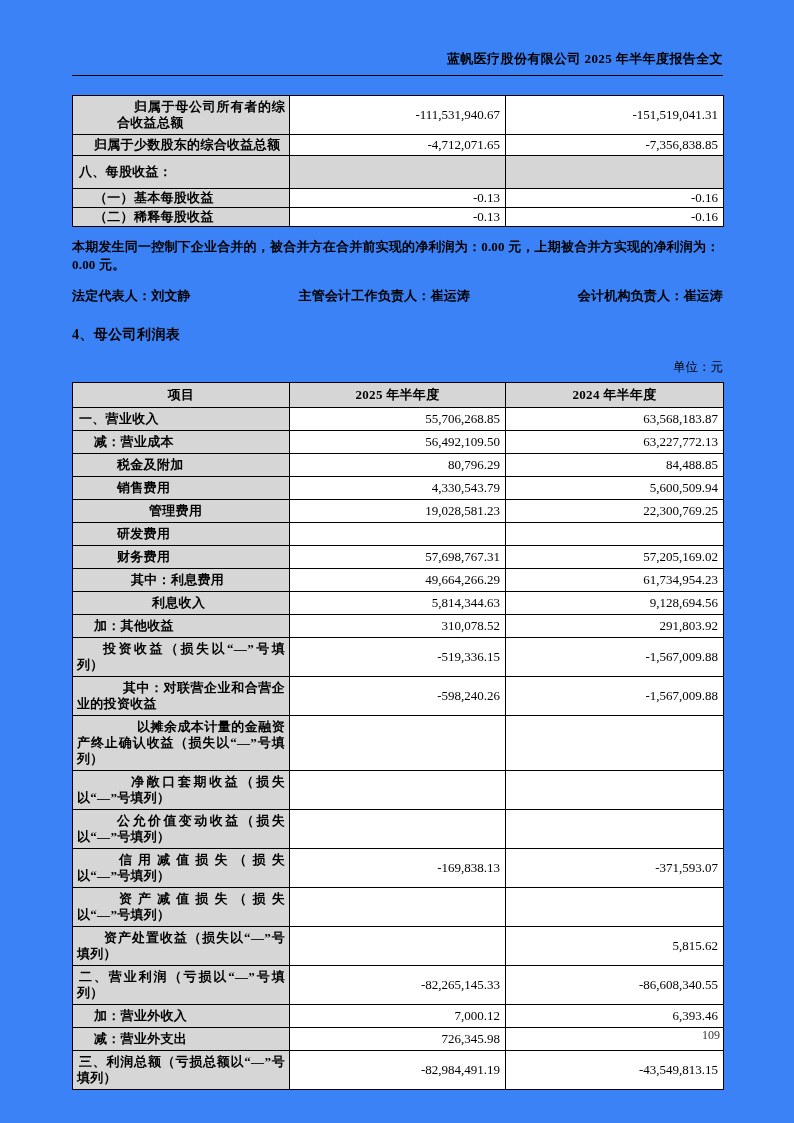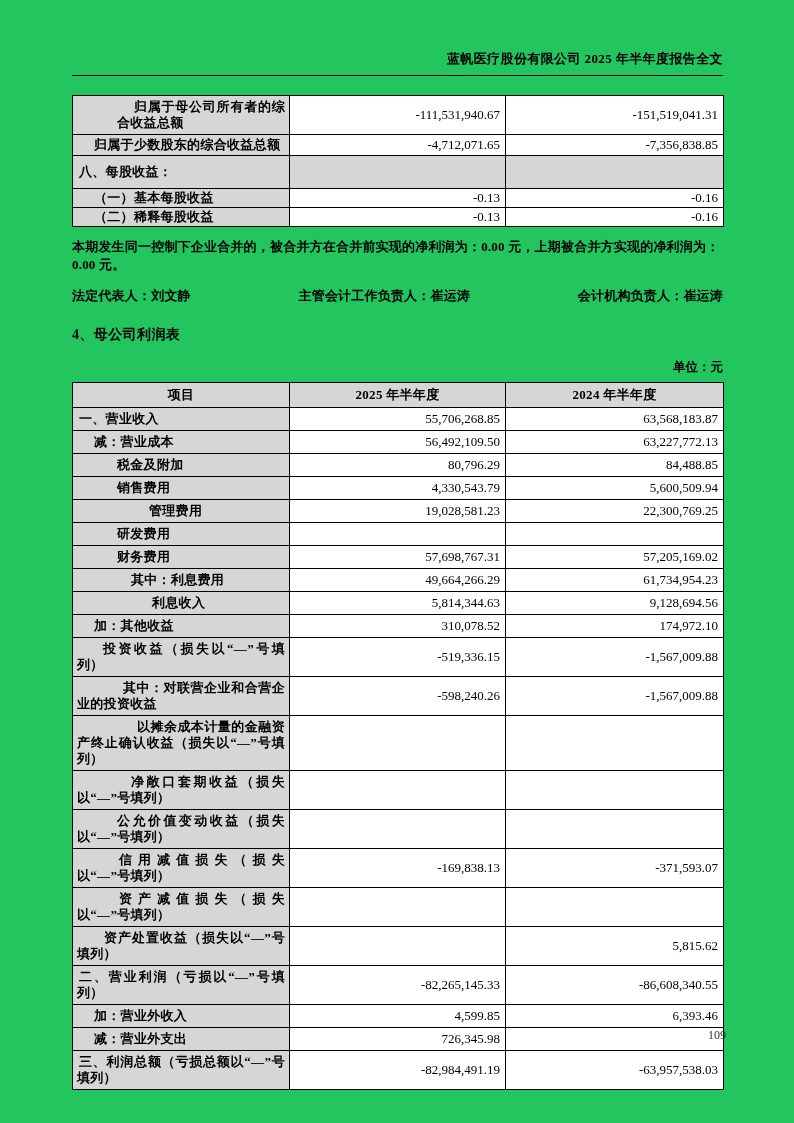--- a/index.html
+++ b/index.html
@@ -1,19 +1,19 @@
 <!DOCTYPE html>
 <html><head>
 <meta charset="utf-8">
 <style>
   * { box-sizing: border-box; margin: 0; padding: 0; }
   html, body { background: #e8e8e8; }
   .page {
     width: 794px; height: 1123px;
-    background: #22c55e;
+    background: #3b82f6;
     position: relative;
     margin: 0 auto;
     font-family: "Liberation Serif", "DejaVu Serif", serif;
     color: #000;
     overflow: hidden;
   }
   .content { padding: 0 71px 0 72px; }
 
   
   .doc-header {
@@ -86,26 +86,26 @@
   .section-title {
     margin-top: 21px;
     font-size: 14px;
     font-weight: 700;
     letter-spacing: 0.4px;
   }
   .unit-line {
     margin-top: 15px;
     text-align: right;
     font-size: 12.5px;
-    font-weight: 700;
+    font-weight: 400;
   }
   .page-number {
     position: absolute;
     top: 1028px;
-    right: 68px;
+    right: 74px;
     font-size: 12px;
     color: #333;
   }
 </style>
 </head>
 <body>
 
 <div class="page">
   <div class="content">
 
@@ -214,21 +214,21 @@
             <td class="c-num">61,734,954.23</td>
           </tr>
           <tr>
             <td class="c-label" style="text-indent: 75px;">利息收入</td>
             <td class="c-num">5,814,344.63</td>
             <td class="c-num">9,128,694.56</td>
           </tr>
           <tr>
             <td class="c-label" style="text-indent: 17px;">加：其他收益</td>
             <td class="c-num">310,078.52</td>
-            <td class="c-num">174,972.10</td>
+            <td class="c-num">291,803.92</td>
           </tr>
           <tr>
             <td class="c-label" style="text-indent: 26px;">投资收益（损失以“—”号填列）</td>
             <td class="c-num">-519,336.15</td>
             <td class="c-num">-1,567,009.88</td>
           </tr>
           <tr>
             <td class="c-label" style="text-indent: 46px;">其中：对联营企业和合营企业的投资收益</td>
             <td class="c-num">-598,240.26</td>
             <td class="c-num">-1,567,009.88</td>
@@ -263,32 +263,32 @@
             <td class="c-num"></td>
             <td class="c-num">5,815.62</td>
           </tr>
           <tr>
             <td class="c-label" style="text-indent: 2px; margin-top: 30px;">二、营业利润（亏损以“—”号填列）</td>
             <td class="c-num">-82,265,145.33</td>
             <td class="c-num">-86,608,340.55</td>
           </tr>
           <tr>
             <td class="c-label" style="text-indent: 17px;">加：营业外收入</td>
-            <td class="c-num">4,599.85</td>
+            <td class="c-num">7,000.12</td>
             <td class="c-num">6,393.46</td>
           </tr>
           <tr>
             <td class="c-label" style="text-indent: 17px;">减：营业外支出</td>
             <td class="c-num">726,345.98</td>
             <td class="c-num"></td>
           </tr>
           <tr>
             <td class="c-label" style="text-indent: 2px;">三、利润总额（亏损总额以“—”号填列）</td>
             <td class="c-num">-82,984,491.19</td>
-            <td class="c-num">-63,957,538.03</td>
+            <td class="c-num">-43,549,813.15</td>
           </tr>
         </tbody>
     </table>
 
   </div>
 
   <div class="page-number">109</div>
 </div>
 
 </body></html>

